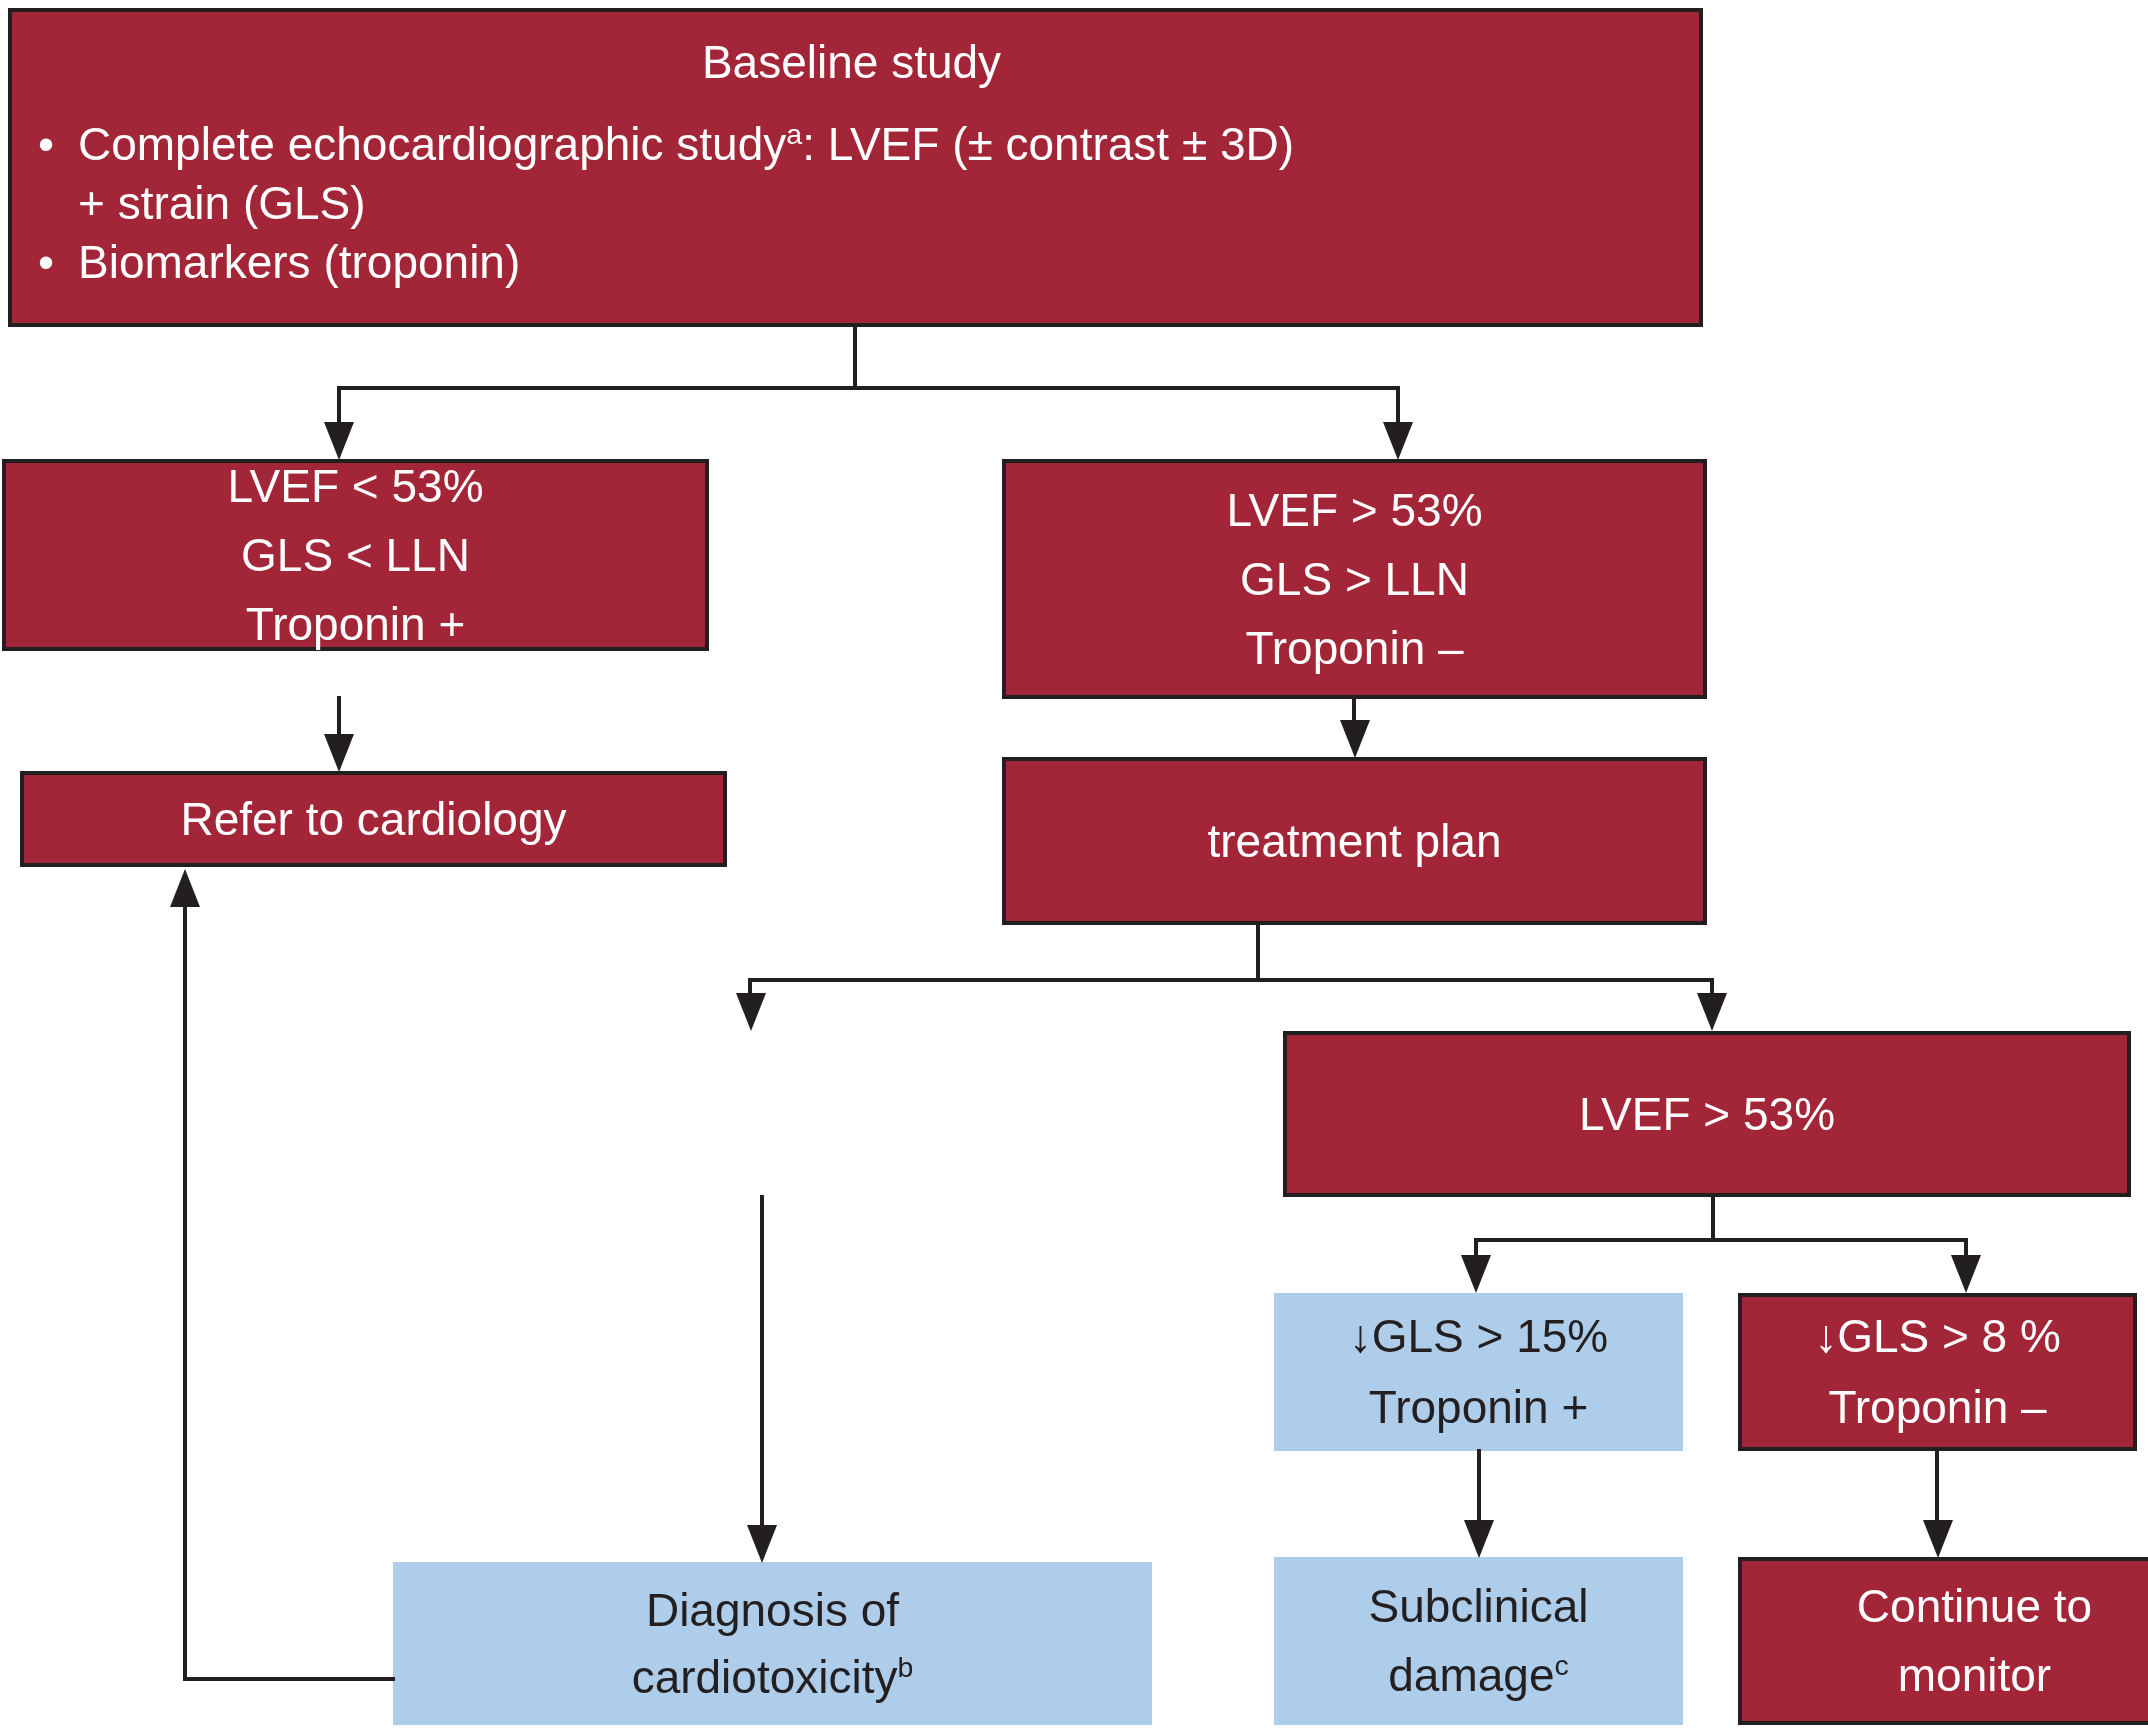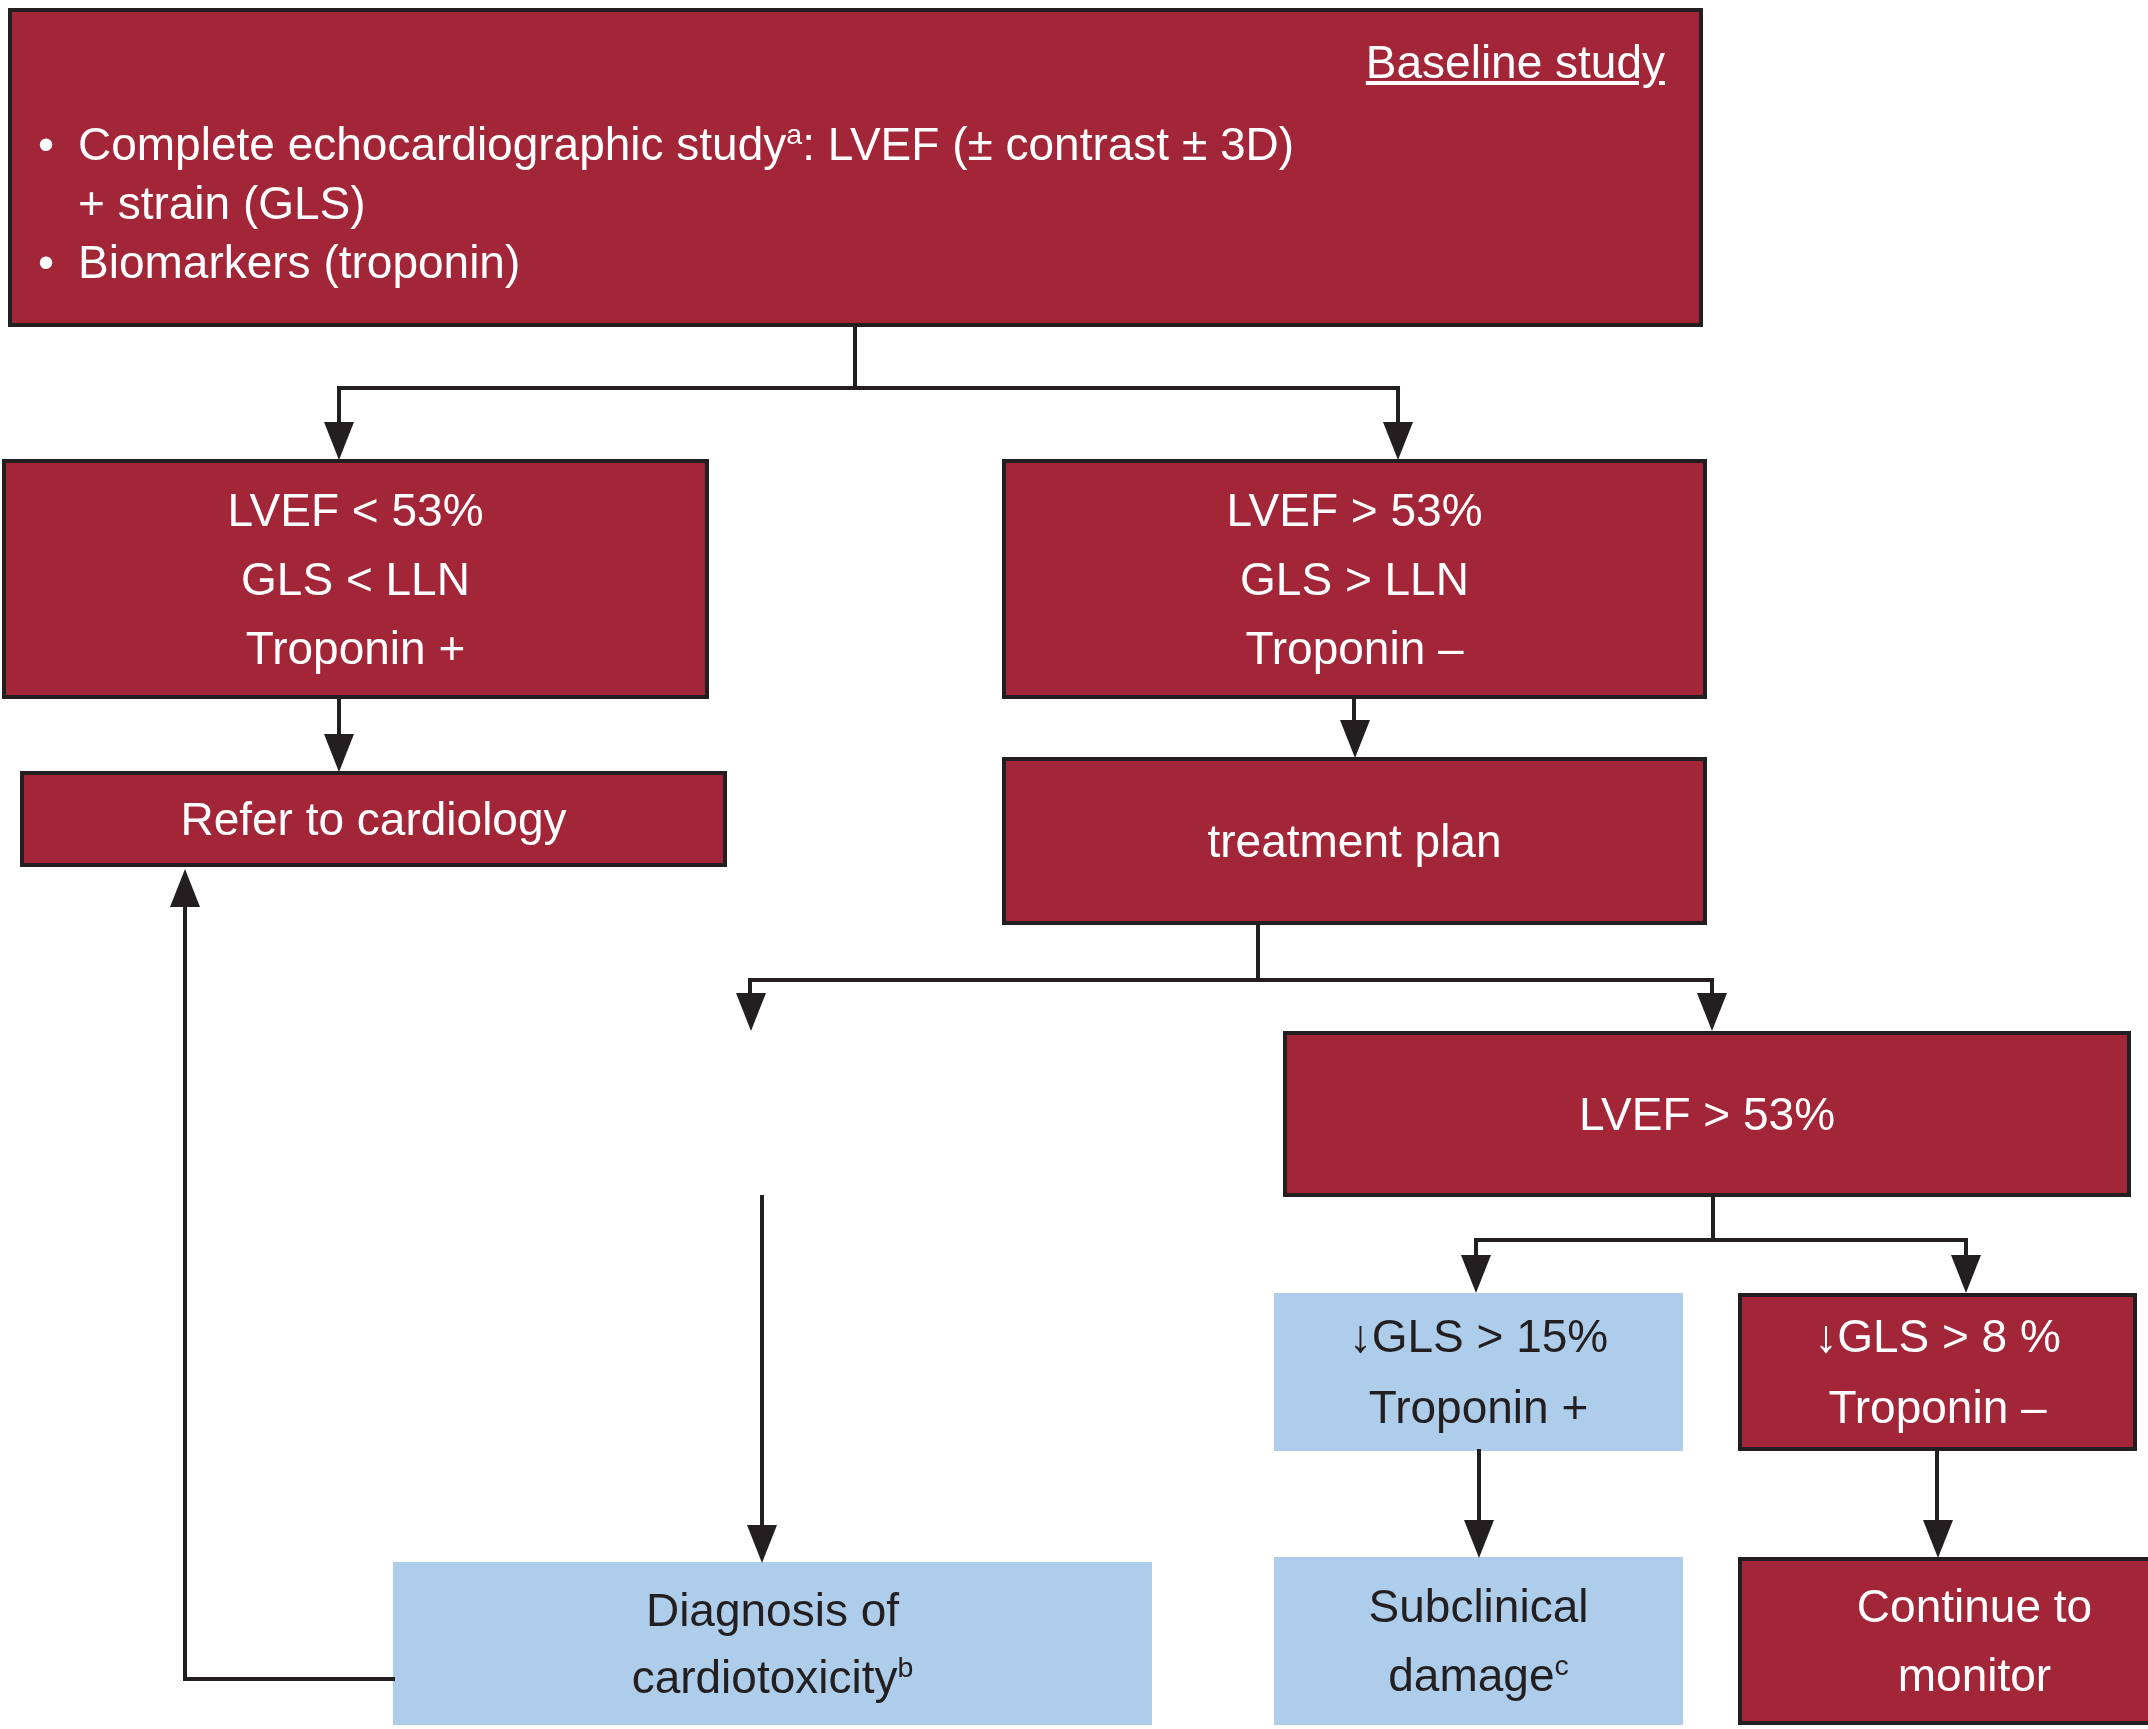--- a/index.html
+++ b/index.html
@@ -20,21 +20,21 @@
     background:var(--box-red,#A32638);
     color:var(--text-light,#FFFFFF);
     border:4px solid var(--line,#231F20);
   }
   .blue{
     background:var(--box-blue,#AECDEB);
     color:var(--text-dark,#231F20);
     border:none;
   }
   .baseline-box{justify-content:flex-start;align-items:stretch;padding:16px 34px 10px 26px;}
-  .baseline-title{text-align:right;margin-bottom:18px;text-decoration:underline;}
+  .baseline-title{text-align:center;margin-bottom:18px;}
   .bullet-row{display:flex;text-align:left;line-height:1.28;}
   .bullet-marker{width:40px;flex:0 0 40px;}
   .bullet-text{flex:1;}
   sup{font-size:62%;line-height:0;}
   .v{position:absolute;width:4px;background:var(--line,#231F20);}
   .h{position:absolute;height:4px;background:var(--line,#231F20);}
   .arr-d{position:absolute;width:0;height:0;
     border-left:15px solid transparent;border-right:15px solid transparent;
     border-top:38px solid var(--line,#231F20);}
   .arr-u{position:absolute;width:0;height:0;
@@ -55,21 +55,21 @@
     <div class="bullet-row">
       <span class="bullet-marker"></span>
       <span class="bullet-text">+ strain (GLS)</span>
     </div>
     <div class="bullet-row">
       <span class="bullet-marker">•</span>
       <span class="bullet-text">Biomarkers (troponin)</span>
     </div>
   </div>
 
-  <div class="box red" style="left:2px;top:459px;width:707px;height:240px;">
+  <div class="box red" style="left:2px;top:459px;width:707px;height:192px;">
     <div>LVEF &lt; 53%</div>
     <div>GLS &lt; LLN</div>
     <div>Troponin +</div>
   </div>
 
   <div class="box red" style="left:1002px;top:459px;width:705px;height:240px;">
     <div>LVEF &gt; 53%</div>
     <div>GLS &gt; LLN</div>
     <div>Troponin –</div>
   </div>

